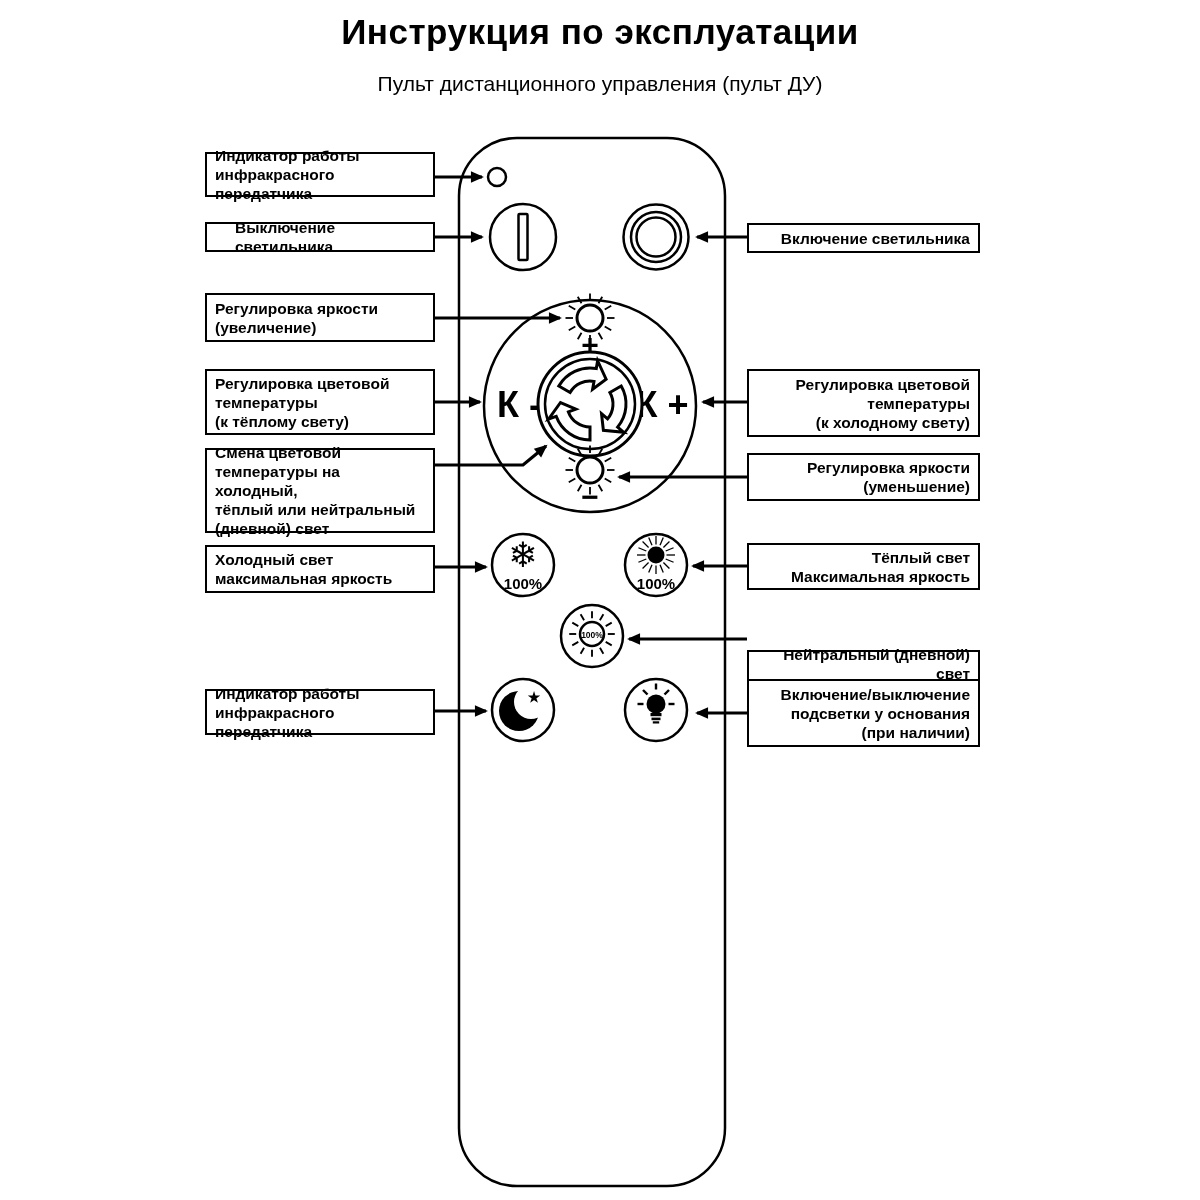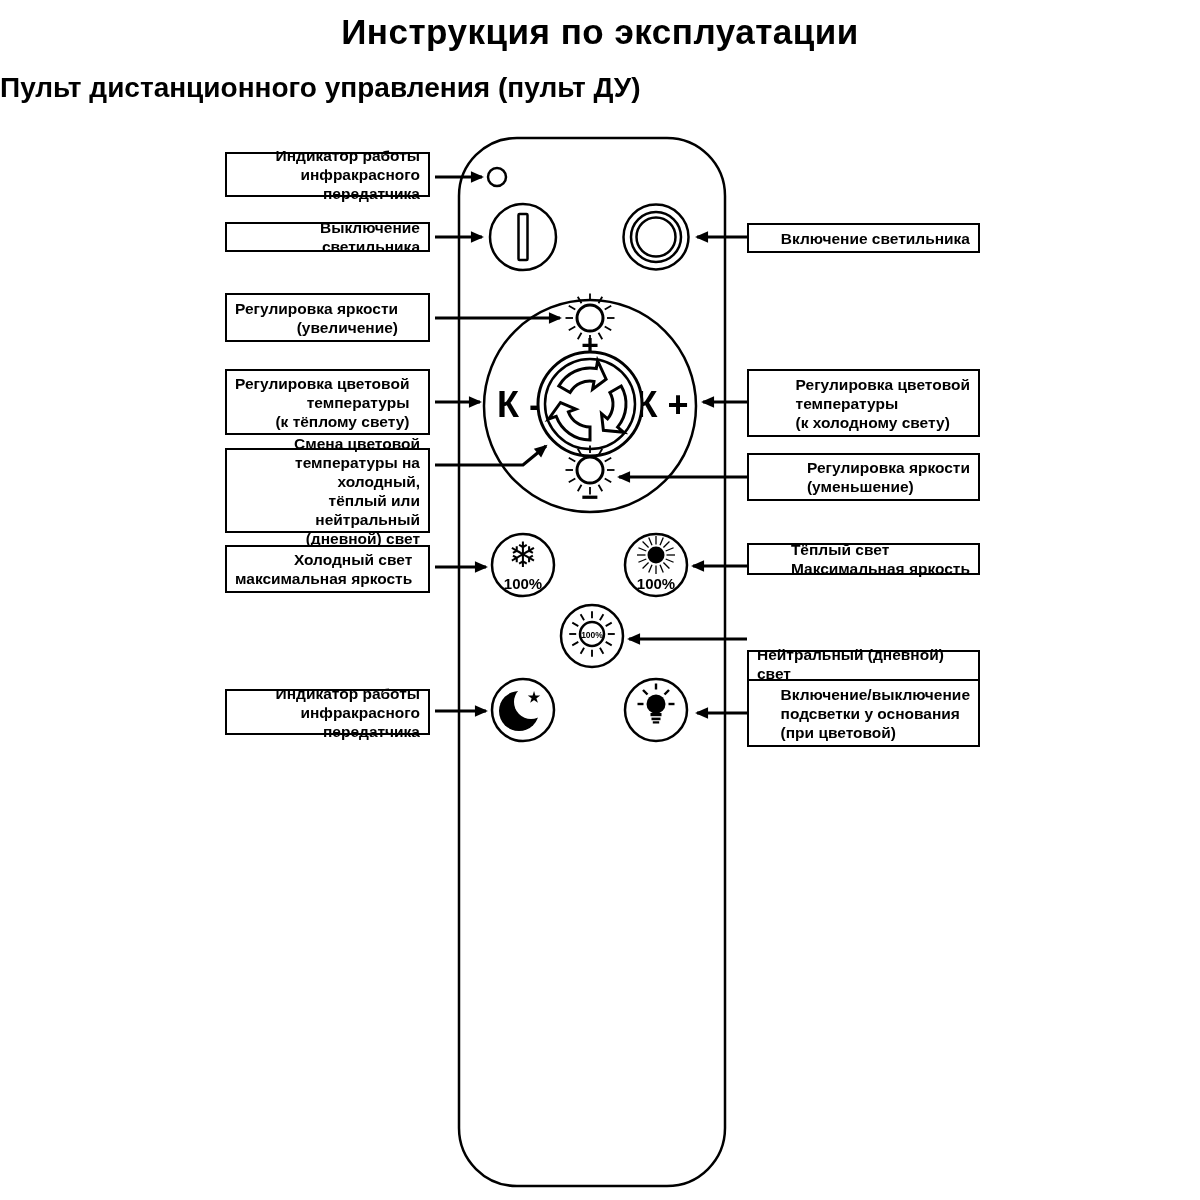--- a/index.html
+++ b/index.html
@@ -10,35 +10,35 @@
     font-family:"Liberation Sans", sans-serif;
     color:#000;
     overflow:hidden;
   }
   .title{
     position:absolute;left:0;top:12px;width:100%;
     text-align:center;font-size:35px;font-weight:bold;letter-spacing:0.5px;
   }
   .subtitle{
     position:absolute;left:0;top:72px;width:100%;
-    text-align:left;font-size:28px;font-weight:bold;
+    text-align:center;font-size:21px;font-weight:normal;
   }
   .label{
     position:absolute;
     box-sizing:border-box;
     border:2.5px solid #000;
     background:#fff;
     font-size:15.5px;font-weight:bold;line-height:19px;
     white-space:pre-line;
     display:flex;align-items:center;
     padding:3px 8px;
     z-index:3;
   }
-  .label.left{ left:205px;width:205px;text-align:right;justify-content:flex-start;margin-left:20px;}
-  .label.right{ left:747px;width:233px;justify-content:flex-end;}
+  .label.left{ left:205px;width:230px;text-align:left;justify-content:flex-start;}
+  .label.right{ left:747px;width:233px;text-align:right;justify-content:flex-end;}
   svg{position:absolute;left:0;top:0;z-index:1;}
   svg text{font-family:"Liberation Sans", sans-serif;}
 </style>
 </head>
 <body>
 
 <div id="canvas">
 
   <div class="title">Инструкция по эксплуатации</div>
   <div class="subtitle">Пульт дистанционного управления (пульт ДУ)</div>
@@ -59,27 +59,27 @@
 (дневной) свет</div>
   <div class="label left" style="top:689px;height:46px;">Индикатор работы
 инфракрасного передатчика</div>
 
   <div class="label right" style="top:223px;height:30px;">Включение светильника</div>
   <div class="label right" style="top:369px;height:68px;">Регулировка цветовой
 температуры
 (к холодному свету)</div>
   <div class="label right" style="top:453px;height:48px;">Регулировка яркости
 (уменьшение)</div>
-  <div class="label right" style="top:543px;height:32px;">Тёплый свет
+  <div class="label right" style="top:543px;height:47px;">Тёплый свет
 Максимальная яркость</div>
   <div class="label right" style="top:650px;height:47px;">Нейтральный (дневной) свет
 Максимальная яркость</div>
   <div class="label right" style="top:679px;height:68px;">Включение/выключение
 подсветки у основания
-(при цветовой)</div>
+(при наличии)</div>
 
   <svg width="1200" height="1200" viewBox="0 0 1200 1200">
     <defs>
       <marker id="ah" markerUnits="userSpaceOnUse" markerWidth="15" markerHeight="13" viewBox="0 0 10 10" refX="8.5" refY="5" orient="auto">
         <path d="M0,0.6 L10,5 L0,9.4 Z" fill="#000"></path>
       </marker>
       <g id="rays12">
         <line x1="17" y1="0" x2="24.5" y2="0"></line>
         <line x1="17" y1="0" x2="24.5" y2="0" transform="rotate(30)"></line>
         <line x1="17" y1="0" x2="24.5" y2="0" transform="rotate(60)"></line>

